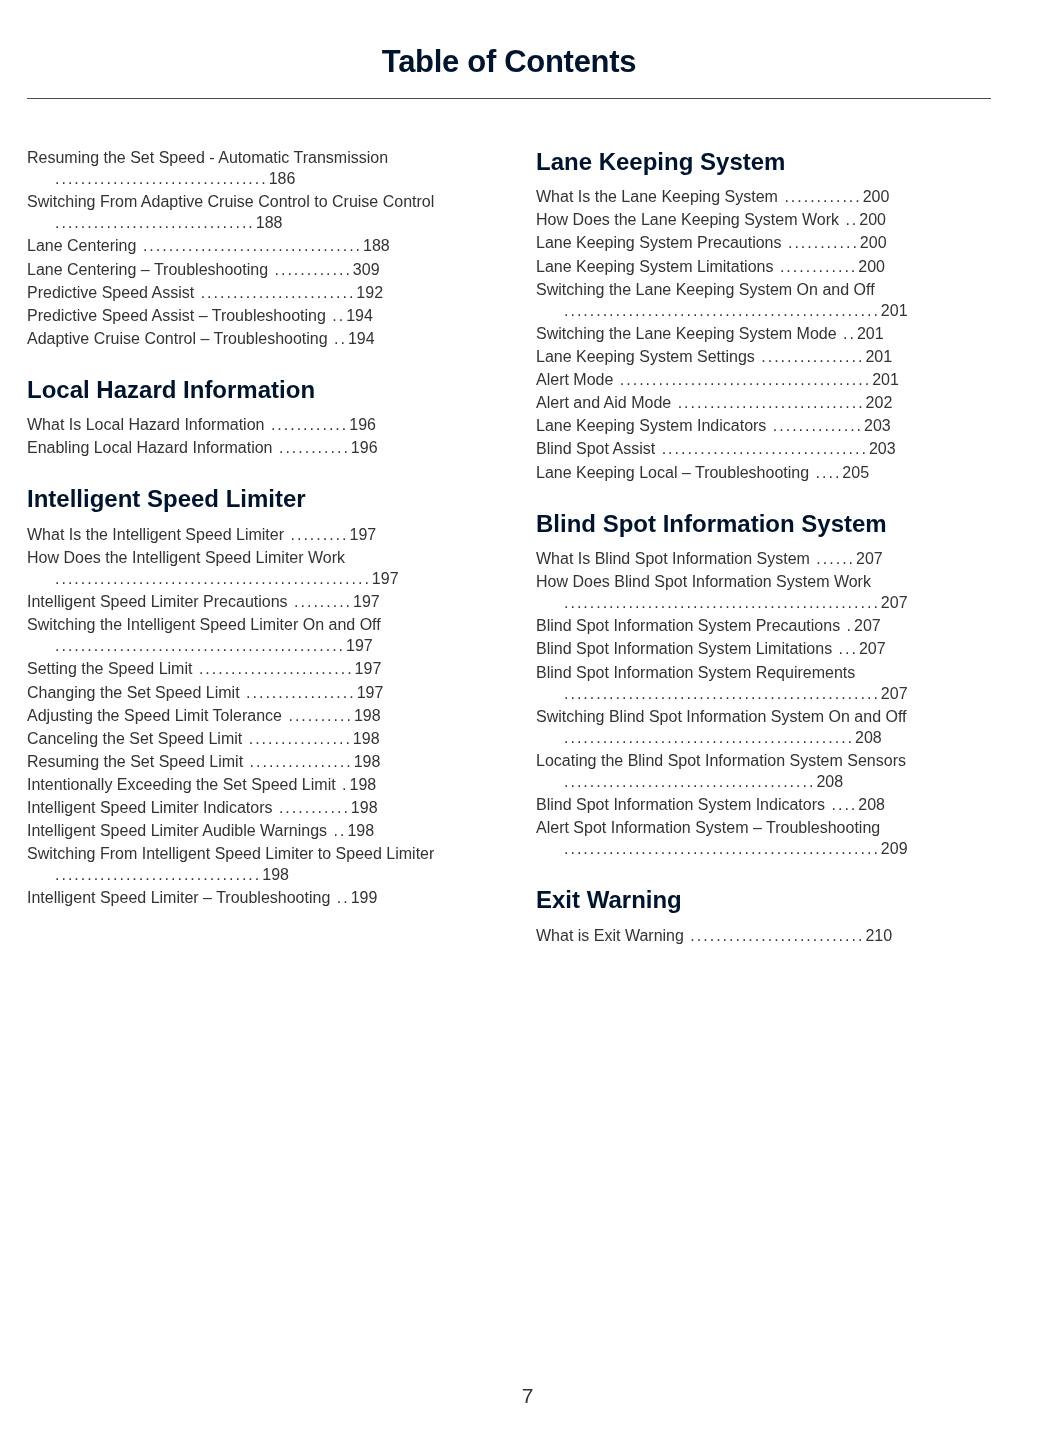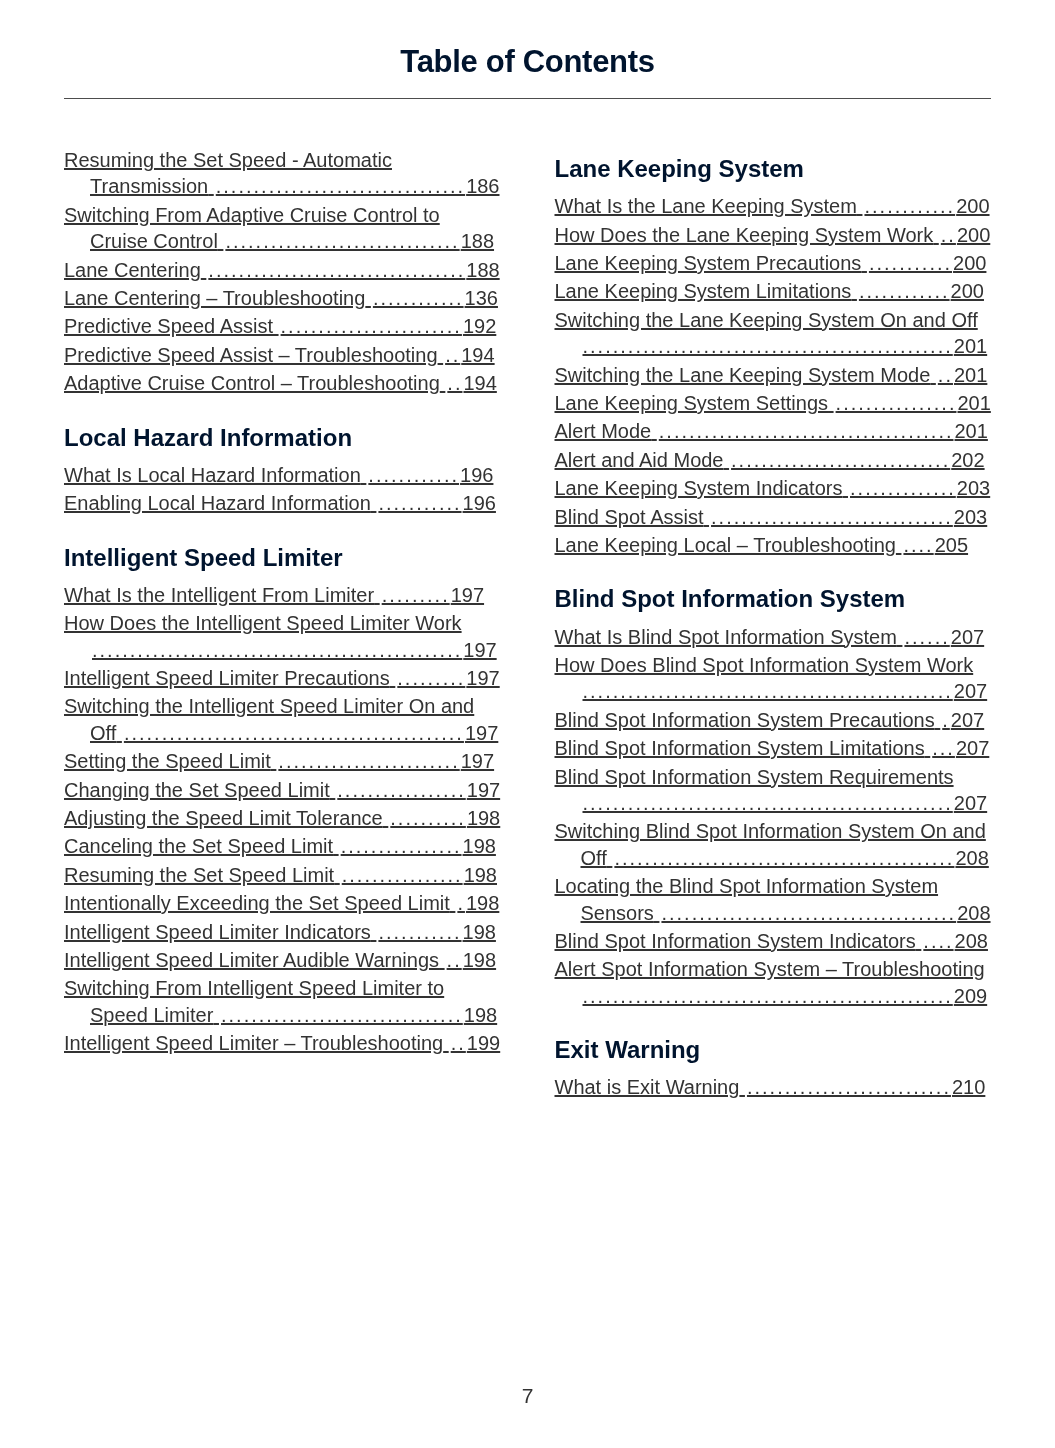--- a/index.html
+++ b/index.html
@@ -13,21 +13,21 @@
     height: 1448px;
     overflow: hidden;
     font-family: "Liberation Sans", sans-serif;
     color: #333333;
     position: relative;
   }
   .page {
     position: relative;
     width: 100%;
     height: 100%;
-    padding: 44px 64px 0 64px;
+    padding: 44px 64px 0 27px;
   }
   .title {
     margin: 0 0 18px 0;
     text-align: center;
     font-size: 31px;
     font-weight: bold;
     letter-spacing: -0.3px;
     color: #00142e;
     font-family: "Liberation Sans", sans-serif;
   }
@@ -49,30 +49,29 @@
   .block { margin: 0 0 10px 0; }
   .heading {
     font-size: 24px;
     font-weight: bold;
     color: #00142e;
     line-height: 1.22;
     margin: 26px 0 10px 0;
     padding-left: 26px;
     text-indent: -26px;
   }
-  .block:first-child .heading { margin-top: 7px; }
+  .block:first-child .heading { margin-top: 0; }
   .entries { }
   .entry {
     margin: 0 0 2px 0;
-    font-size: 20px;
+    font-size: 16px;
     line-height: 1.32;
     color: #333333;
     padding-left: 26px;
     text-indent: -26px;
-    text-decoration: underline;
   }
   .t { }
   .dots {
     letter-spacing: 2px;
     margin-left: 2px;
     margin-right: 1px;
     word-break: break-all;
     color: #333333;
   }
   .pg { white-space: nowrap; }
@@ -98,37 +97,37 @@
   </header>
 
   <div class="columns">
     <section class="col">
         <section class="block">
 
     <div class="entries">
             <p class="entry"><span class="t">Resuming the Set Speed - Automatic Transmission</span> <span class="dots">.................................</span><span class="pg">186</span></p>
             <p class="entry"><span class="t">Switching From Adaptive Cruise Control to Cruise Control</span> <span class="dots">...............................</span><span class="pg">188</span></p>
             <p class="entry"><span class="t">Lane Centering</span> <span class="dots">..................................</span><span class="pg">188</span></p>
-            <p class="entry"><span class="t">Lane Centering – Troubleshooting</span> <span class="dots">............</span><span class="pg">136</span></p>
+            <p class="entry"><span class="t">Lane Centering – Troubleshooting</span> <span class="dots">............</span><span class="pg">309</span></p>
             <p class="entry"><span class="t">Predictive Speed Assist</span> <span class="dots">........................</span><span class="pg">192</span></p>
             <p class="entry"><span class="t">Predictive Speed Assist – Troubleshooting</span> <span class="dots">..</span><span class="pg">194</span></p>
             <p class="entry"><span class="t">Adaptive Cruise Control – Troubleshooting</span> <span class="dots">..</span><span class="pg">194</span></p>
           </div>
   </section>
         <section class="block">
     <h2 class="heading">Local Hazard Information</h2>
     <div class="entries">
             <p class="entry"><span class="t">What Is Local Hazard Information</span> <span class="dots">............</span><span class="pg">196</span></p>
             <p class="entry"><span class="t">Enabling Local Hazard Information</span> <span class="dots">...........</span><span class="pg">196</span></p>
           </div>
   </section>
         <section class="block">
     <h2 class="heading">Intelligent Speed Limiter</h2>
     <div class="entries">
-            <p class="entry"><span class="t">What Is the Intelligent From Limiter</span> <span class="dots">.........</span><span class="pg">197</span></p>
+            <p class="entry"><span class="t">What Is the Intelligent Speed Limiter</span> <span class="dots">.........</span><span class="pg">197</span></p>
             <p class="entry"><span class="t">How Does the Intelligent Speed Limiter Work</span> <span class="dots">.................................................</span><span class="pg">197</span></p>
             <p class="entry"><span class="t">Intelligent Speed Limiter Precautions</span> <span class="dots">.........</span><span class="pg">197</span></p>
             <p class="entry"><span class="t">Switching the Intelligent Speed Limiter On and Off</span> <span class="dots">.............................................</span><span class="pg">197</span></p>
             <p class="entry"><span class="t">Setting the Speed Limit</span> <span class="dots">........................</span><span class="pg">197</span></p>
             <p class="entry"><span class="t">Changing the Set Speed Limit</span> <span class="dots">.................</span><span class="pg">197</span></p>
             <p class="entry"><span class="t">Adjusting the Speed Limit Tolerance</span> <span class="dots">..........</span><span class="pg">198</span></p>
             <p class="entry"><span class="t">Canceling the Set Speed Limit</span> <span class="dots">................</span><span class="pg">198</span></p>
             <p class="entry"><span class="t">Resuming the Set Speed Limit</span> <span class="dots">................</span><span class="pg">198</span></p>
             <p class="entry"><span class="t">Intentionally Exceeding the Set Speed Limit</span> <span class="dots">.</span><span class="pg">198</span></p>
             <p class="entry"><span class="t">Intelligent Speed Limiter Indicators</span> <span class="dots">...........</span><span class="pg">198</span></p>

